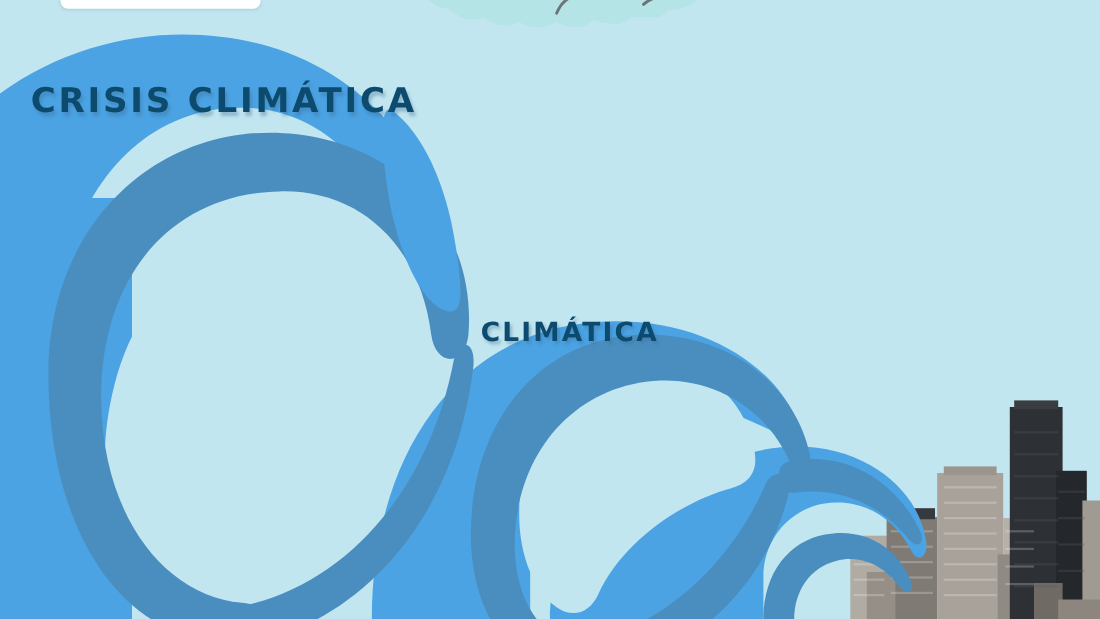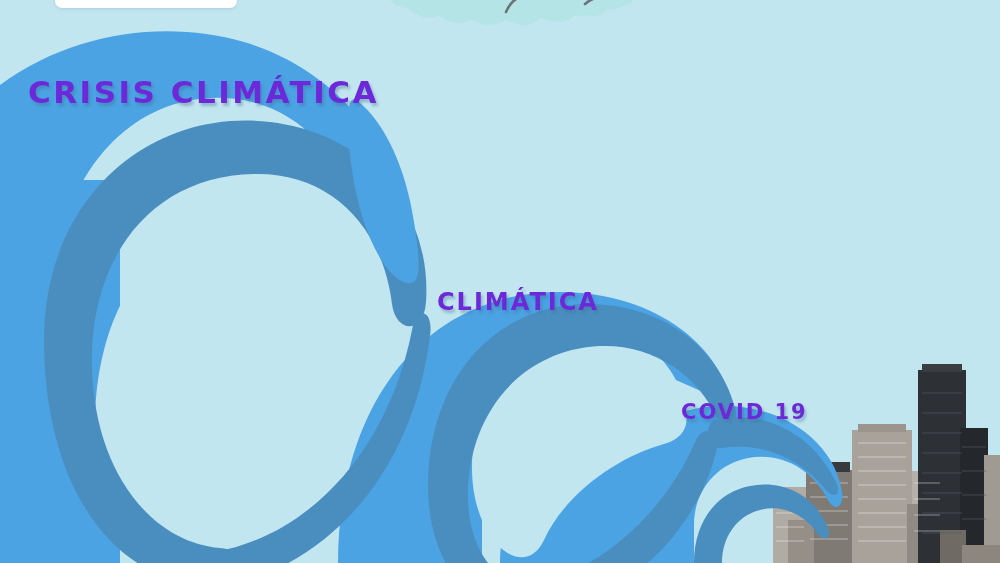--- a/index.html
+++ b/index.html
@@ -21,21 +21,21 @@
   #stage svg.layer {
     position: absolute;
     top: 0;
     left: 0;
     width: 1000px;
     height: 563px;
     display: block;
   }
   .wave-label {
     position: absolute;
-    color: #6d28d9;
+    color: #0c4a6e;
     font-family: "DejaVu Sans", sans-serif;
     font-weight: bold;
     letter-spacing: 2px;
     white-space: nowrap;
     text-shadow: 2px 3px 3px rgba(60,110,150,0.40);
     -webkit-font-smoothing: antialiased;
     pointer-events: none;
   }
   #label-crisis {
     left: 28px;
@@ -269,17 +269,16 @@
              C 384,120 406,168 414,222
              C 422,272 420,288 404,282
              C 382,274 360,226 352,170
              C 346,128 346,94 356,100 Z"></path>
   </svg>
 
   <div class="wave-label" id="label-crisis">CRISIS CLIMÁTICA</div>
 
   <div class="wave-label" id="label-recesion">CLIMÁTICA</div>
 
-  <div class="wave-label" id="label-covid">COVID 19</div>
 
   <div id="top-chip"></div>
 
 </div>
 
 </body></html>

